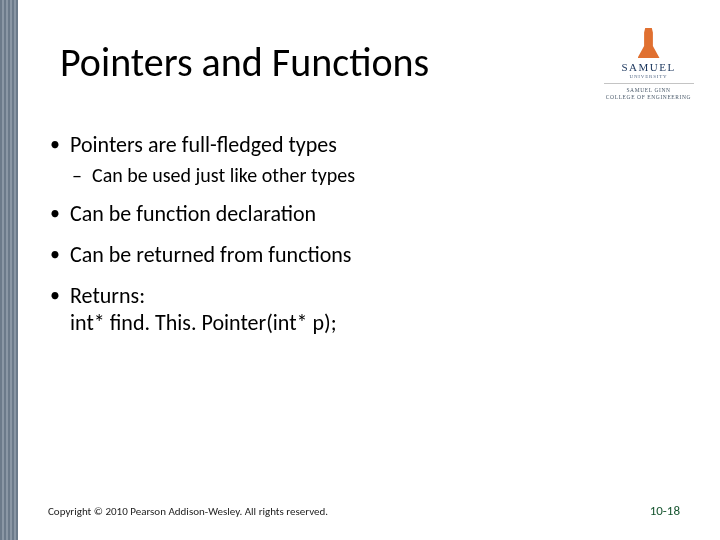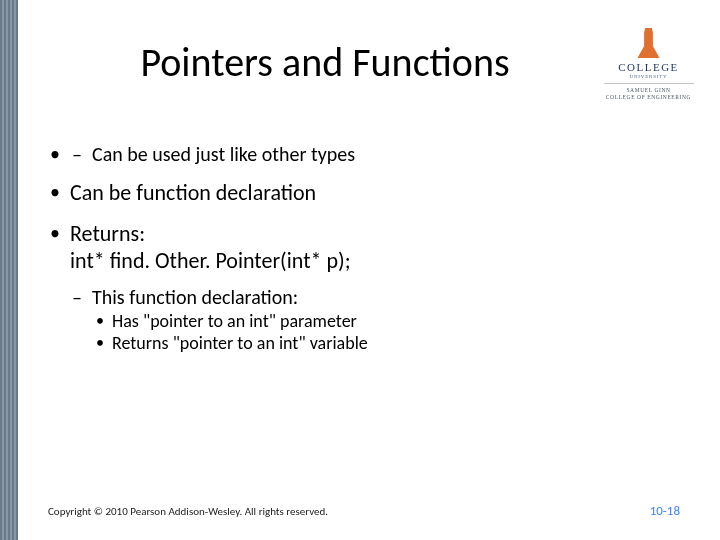--- a/index.html
+++ b/index.html
@@ -46,105 +46,95 @@
     width: 90px; border: none; border-top: 1px solid #c4c4c4; margin: 4px 0 3px;
   }
   .logo .college {
     font-family: Georgia, serif;
     font-size: 5.5px; letter-spacing: 0.6px; text-align: center; line-height: 1.3;
     color: #4a5a6a;
   }
   .title {
     position: absolute;
     top: 38px; left: 60px; right: 130px;
-    text-align: center;
     font-size: 40px;
     font-weight: 400;
     color: #000;
   }
   .content {
     position: absolute;
     top: 132px; left: 48px; right: 40px;
     font-size: 22px;
     line-height: 1.22;
   }
   ul { list-style: none; }
   .lvl1 > li { margin-bottom: 14px; position: relative; padding-left: 22px; }
   .lvl1 > li::before {
     content: "•"; position: absolute; left: 2px; top: 0; font-size: 20px;
   }
-  .lvl2 { font-size: 20px; margin-top: 10px; }
+  .lvl2 { font-size: 20px; margin-top: 4px; }
   .lvl2 > li { position: relative; padding-left: 22px; }
   .lvl2 > li::before {
     content: "–"; position: absolute; left: 2px; top: 0;
   }
   .lvl3 { font-size: 18px; margin-top: 2px; }
   .lvl3 > li { position: relative; padding-left: 20px; }
   .lvl3 > li::before {
     content: "•"; position: absolute; left: 4px; top: 0; font-size: 16px;
   }
   .code-line { display: block; }
   .copyright {
     position: absolute;
     left: 48px; bottom: 22px;
     font-size: 11px; color: #222; margin-top: 48px;
   }
   .slide-number {
     position: absolute;
     right: 40px; bottom: 22px;
-    font-size: 13px; color: #3b82f6;
+    font-size: 13px; color: #14532d;
   }
 </style>
 </head>
 <body>
 
 <div class="slide">
 
   <div class="side-stripe"></div>
 
   <div class="logo">
     <div class="tower"></div>
-    <div class="au-name">COLLEGE</div>
+    <div class="au-name">SAMUEL</div>
     <div class="au-sub">UNIVERSITY</div>
     <hr>
     <div class="college">
       <span>SAMUEL GINN</span><br>
       <span>COLLEGE OF ENGINEERING</span>
     </div>
   </div>
 
   <div class="title">Pointers and Functions</div>
 
   <div class="content">
     <ul class="lvl1">
       <li>
+        <span>Pointers are full-fledged types</span>
         <ul class="lvl2">
           <li>
             <span>Can be used just like other types</span>
           </li>
         </ul>
       </li>
       <li>
         <span>Can be function declaration</span>
       </li>
       <li>
+        <span>Can be returned from functions</span>
+      </li>
+      <li>
         <span class="code-line">Returns:</span>
-        <span class="code-line">int* find. Other. Pointer(int* p);</span>
-        <ul class="lvl2">
-          <li>
-            <span>This function declaration:</span>
-            <ul class="lvl3">
-              <li>
-                <span>Has "pointer to an int" parameter</span>
-              </li>
-              <li>
-                <span>Returns "pointer to an int" variable</span>
-              </li>
-            </ul>
-          </li>
-        </ul>
+        <span class="code-line">int* find. This. Pointer(int* p);</span>
       </li>
     </ul>
   </div>
 
   <div class="copyright">Copyright © 2010 Pearson Addison-Wesley. All rights reserved.</div>
   <div class="slide-number">10-18</div>
 </div>
 
 </body></html>

